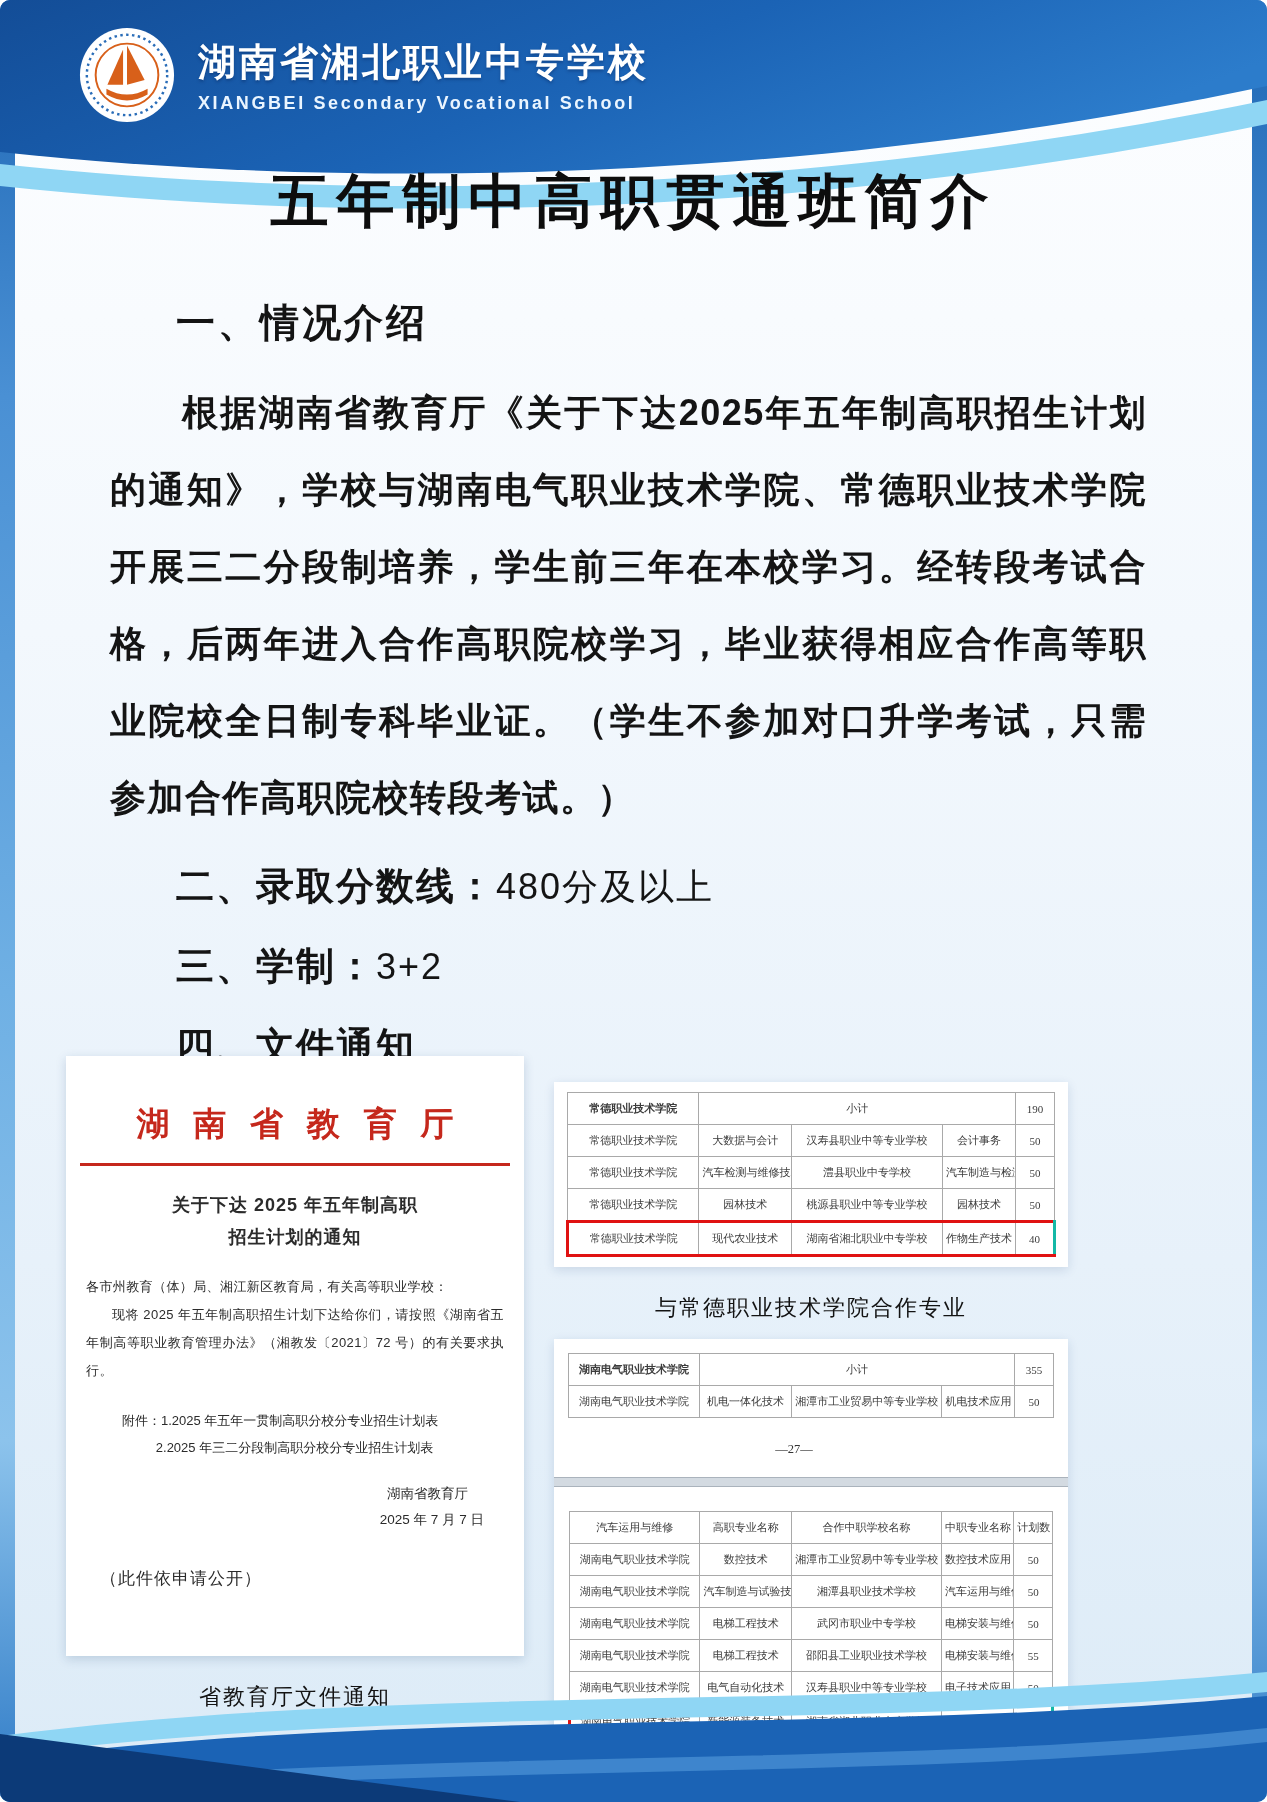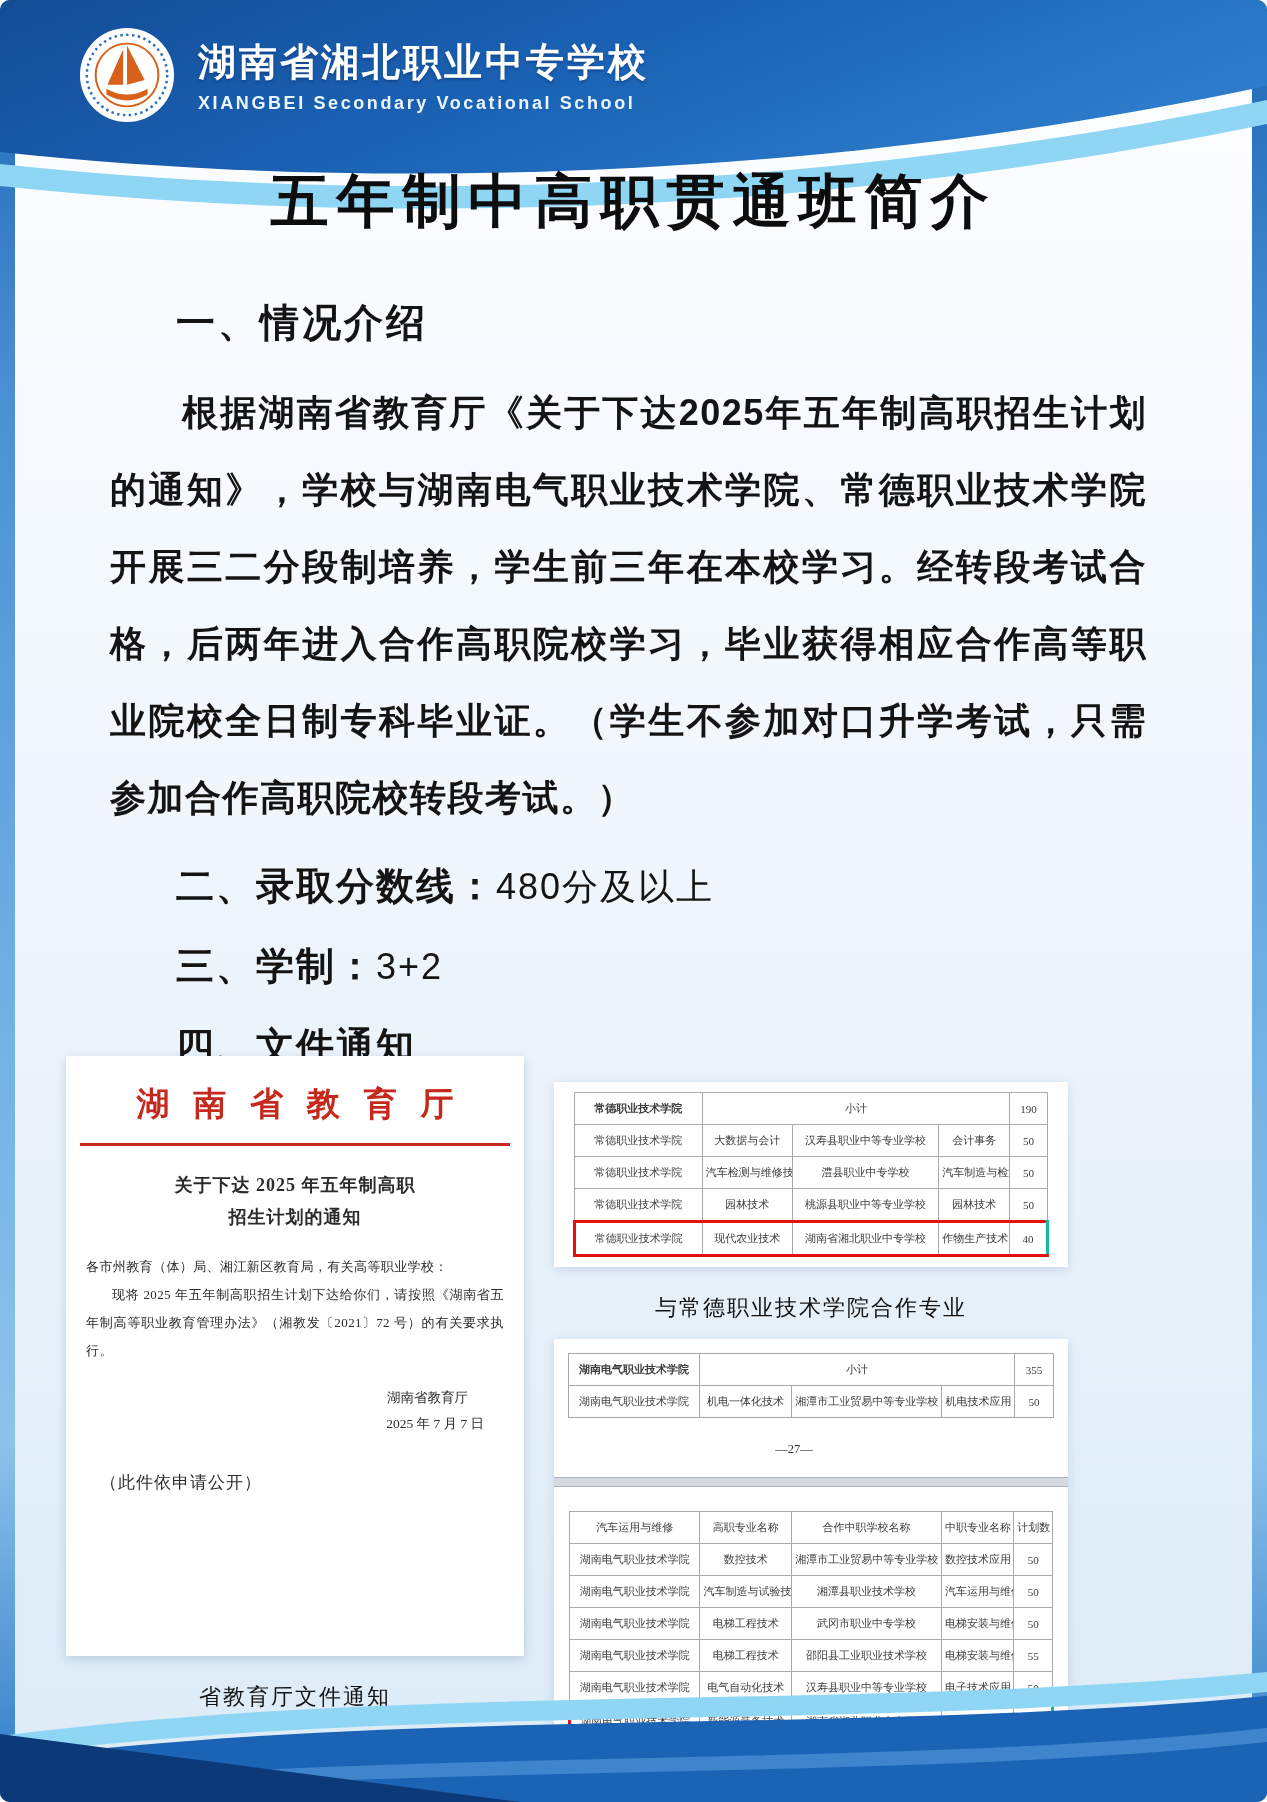--- a/index.html
+++ b/index.html
@@ -28,37 +28,37 @@
                 text-align:justify; text-indent:2em; letter-spacing:1.5px; }
   .kv-line { margin-top:21px; margin-left:66px; font-size:38px; line-height:1.55; letter-spacing:2px; }
   .kv-line .k { font-weight:800; }
   .kv-line .v { font-weight:500; font-size:36px; }
 
   
   .bottom { position:absolute; top:1056px; left:66px; right:0; display:flex; gap:30px; align-items:flex-start; }
 
   .doc-wrap { width:458px; }
   .doc-card { width:458px; height:600px; background:#ffffff; box-shadow:0 3px 10px rgba(20,60,110,.18);
-              font-family:Liberation Serif, serif; color:#2b2b2b; padding-top:26px; }
+              font-family:Liberation Sans, sans-serif; color:#2b2b2b; padding-top:46px; }
   .doc-agency { text-align:center; color:#c5281c; font-size:33px; font-weight:700;
                 letter-spacing:.72em; padding-left:.72em; white-space:nowrap; }
   .doc-redline { height:3px; background:#c5281c; margin:16px 14px 0; }
   .doc-title { text-align:center; font-size:18px; font-weight:700; line-height:1.75; margin-top:24px; letter-spacing:1px; }
   .doc-body { margin:20px 20px 0; font-size:13px; line-height:2.15; text-align:justify; letter-spacing:.4px; }
   .doc-body .indent { text-indent:2em; }
   .doc-attach { margin-top:22px; padding-left:56px; font-size:13px; line-height:2.1; }
   .doc-attach .att2 { padding-left:2.6em; }
   .doc-signer { margin-top:24px; text-align:right; padding-right:56px; font-size:13.5px; }
   .doc-date   { margin-top:8px; text-align:right; padding-right:40px; font-size:13.5px; }
   .doc-note   { margin-top:38px; padding-left:34px; font-size:17px; letter-spacing:1px; }
 
   .caption { margin-top:26px; text-align:center; font-size:22px; font-weight:500; color:#131313; letter-spacing:2px; }
 
   .tables-col { width:514px; padding-top:26px; }
-  .shot-card { background:#ffffff; box-shadow:0 3px 10px rgba(20,60,110,.14); padding:10px 19px; }
+  .shot-card { background:#ffffff; box-shadow:0 3px 10px rgba(20,60,110,.14); padding:10px 12px; }
   .shot-card.second { margin-top:16px; padding:14px 14px 26px; }
 
   .pdf-table { width:100%; border-collapse:collapse; table-layout:fixed; font-size:11px; color:#3c3c3c;
                font-family:"Liberation Serif","DejaVu Serif",serif; }
   .pdf-table th, .pdf-table td { border:1px solid #a9a9a9; text-align:center; padding:8px 3px;
                font-weight:400; overflow:hidden; white-space:nowrap; }
   .pdf-table .college-cell { font-weight:700; }
   .pdf-table tr.hl td { border-top:3px solid #e01212; border-bottom:3px solid #e01212; }
   .pdf-table tr.hl td:first-child { border-left:3px solid #e01212; }
   .pdf-table tr.hl td:last-child  { border-right:3px solid #14b8a6; }
@@ -131,20 +131,24 @@
       <div class="doc-card">
         <div class="doc-agency">湖南省教育厅</div>
         <div class="doc-redline"></div>
         <div class="doc-title">
           <div>关于下达 2025 年五年制高职</div>
           <div>招生计划的通知</div>
         </div>
         <div class="doc-body">
           <p>各市州教育（体）局、湘江新区教育局，有关高等职业学校：</p>
           <p class="indent">现将 2025 年五年制高职招生计划下达给你们，请按照《湖南省五年制高等职业教育管理办法》（湘教发〔2021〕72 号）的有关要求执行。</p>
+        </div>
+        <div class="doc-attach">
+          <div>附件：1.2025 年五年一贯制高职分校分专业招生计划表</div>
+          <div class="att2">2.2025 年三二分段制高职分校分专业招生计划表</div>
         </div>
         <div class="doc-signer">湖南省教育厅</div>
         <div class="doc-date">2025 年 7 月 7 日</div>
         <div class="doc-note">（此件依申请公开）</div>
       </div>
       <div class="caption">省教育厅文件通知</div>
     </div>
 
     <div class="tables-col">
 

